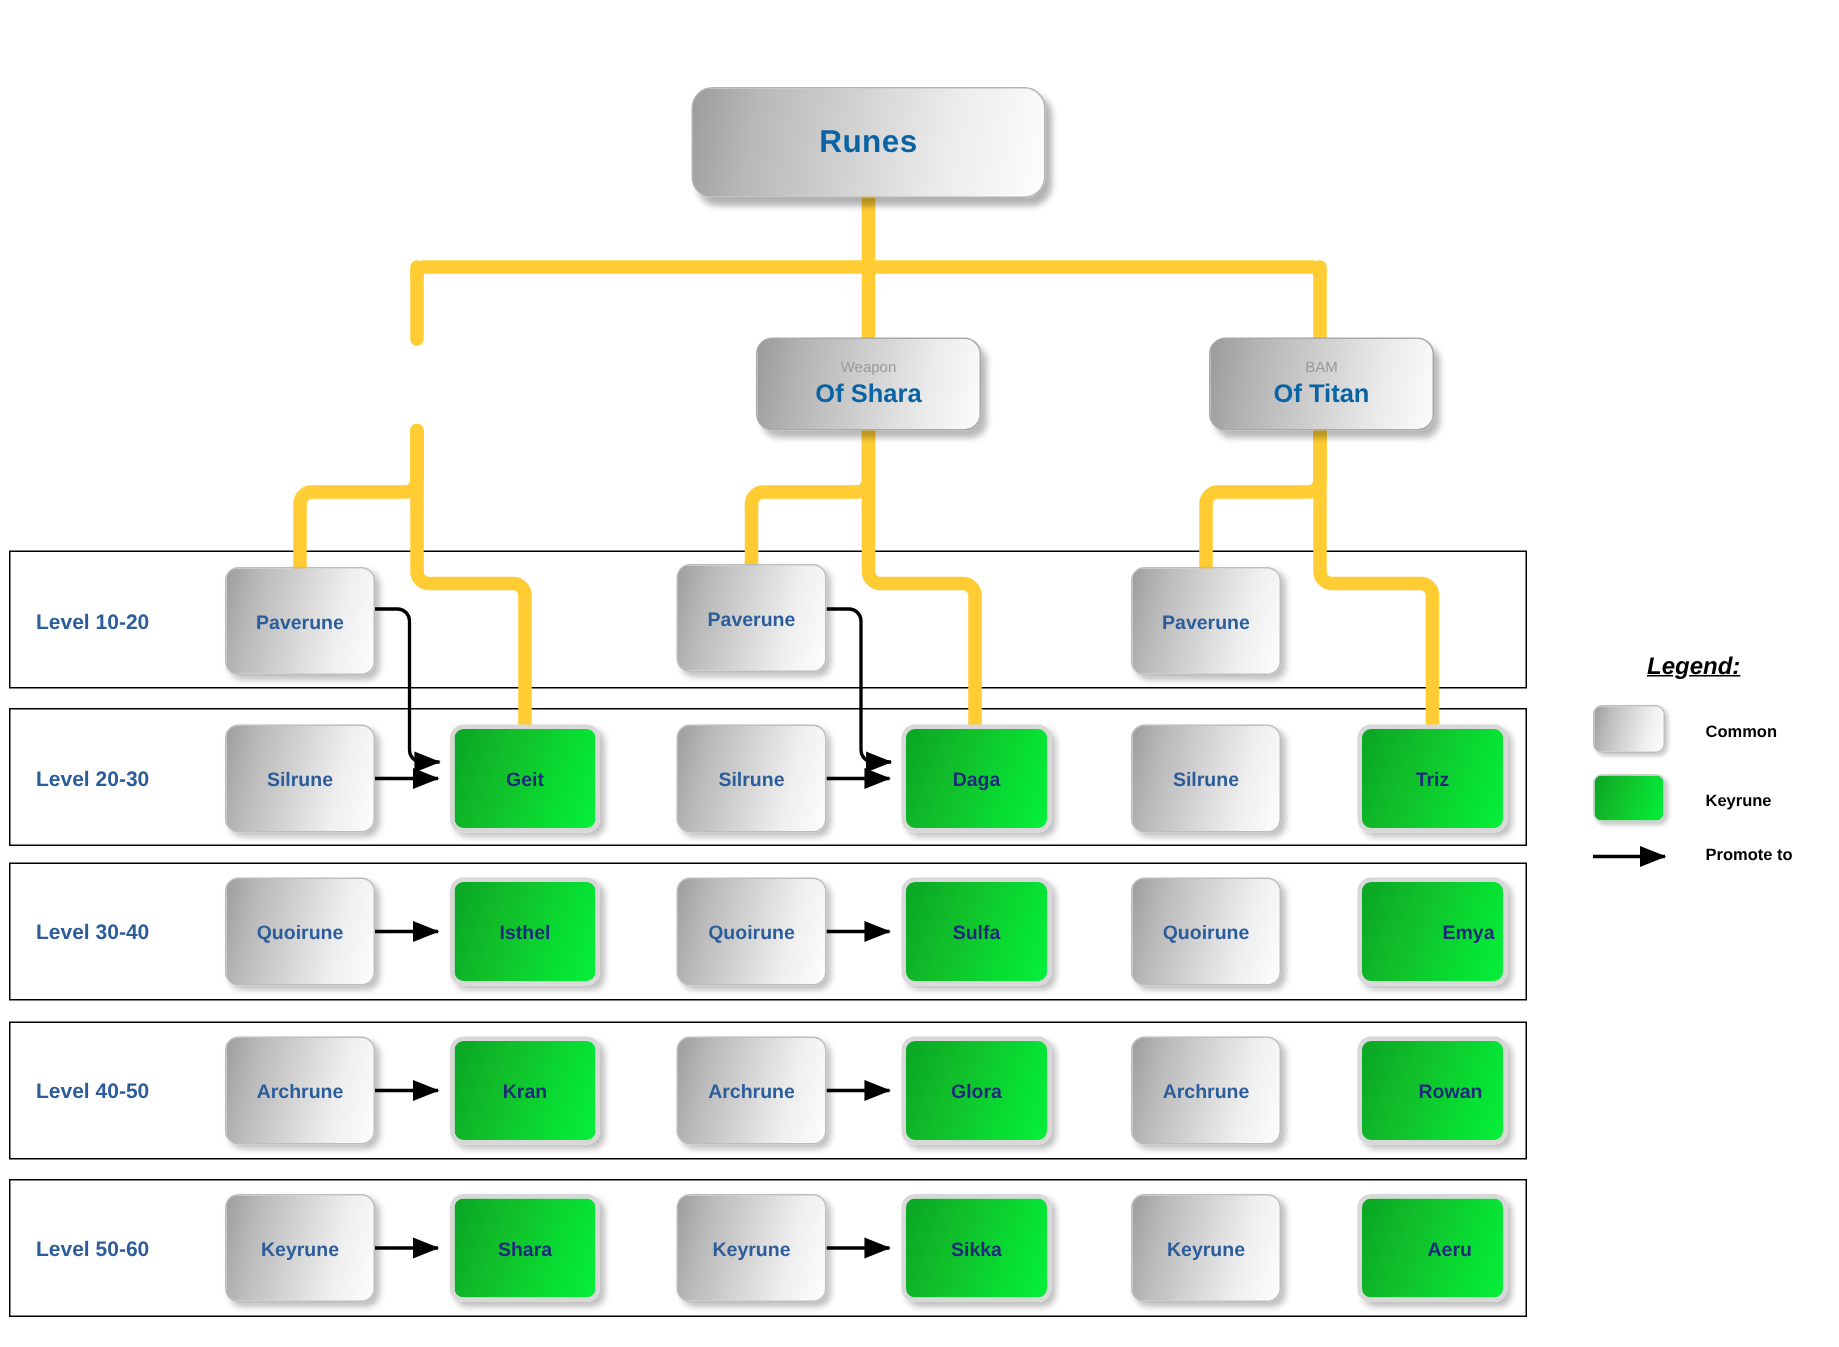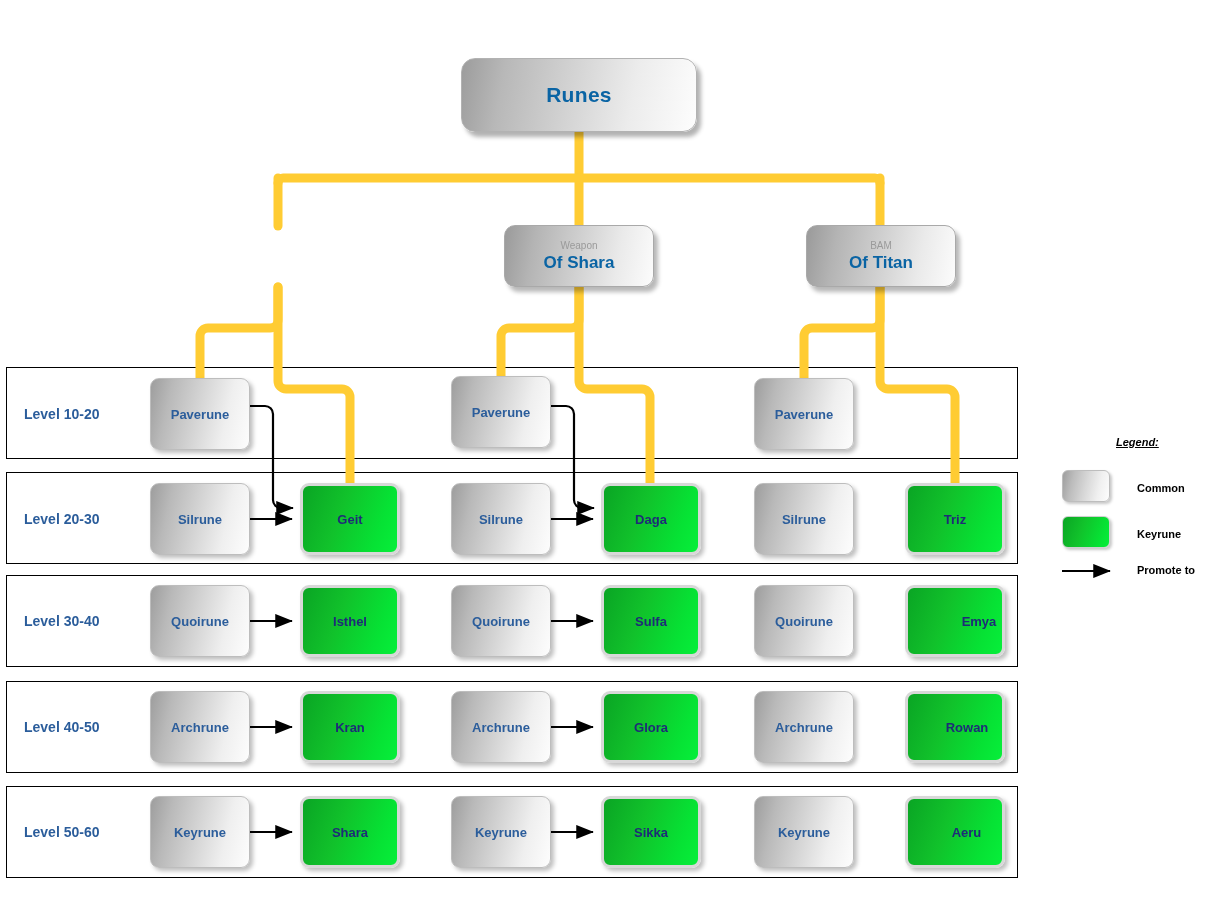--- a/index.html
+++ b/index.html
@@ -86,22 +86,22 @@
     position:absolute;
     color:#2b5d9b;
     font-weight:bold;
     font-size:14px;
     white-space:nowrap;
   }
 
   
   #legend{position:absolute;z-index:5;}
   .legend-title{
-    position:absolute;left:56px;top:0;
-    font-size:11px;font-weight:bold;font-style:italic;
+    position:absolute;left:38px;top:0;
+    font-size:16px;font-weight:bold;font-style:italic;
     text-decoration:underline;color:#000;
   }
   .legend-swatch{
     position:absolute;width:46px;height:30px;border-radius:6px;
   }
   .legend-swatch.common{
     border:1px solid #bdbdbd;
     background:linear-gradient(103deg,#9d9d9d 0%,#bcbcbc 22%,#d8d8d8 50%,#f0f0f0 76%,#fdfdfd 100%);
     box-shadow:2px 2px 3px rgba(0,0,0,0.22);
   }

